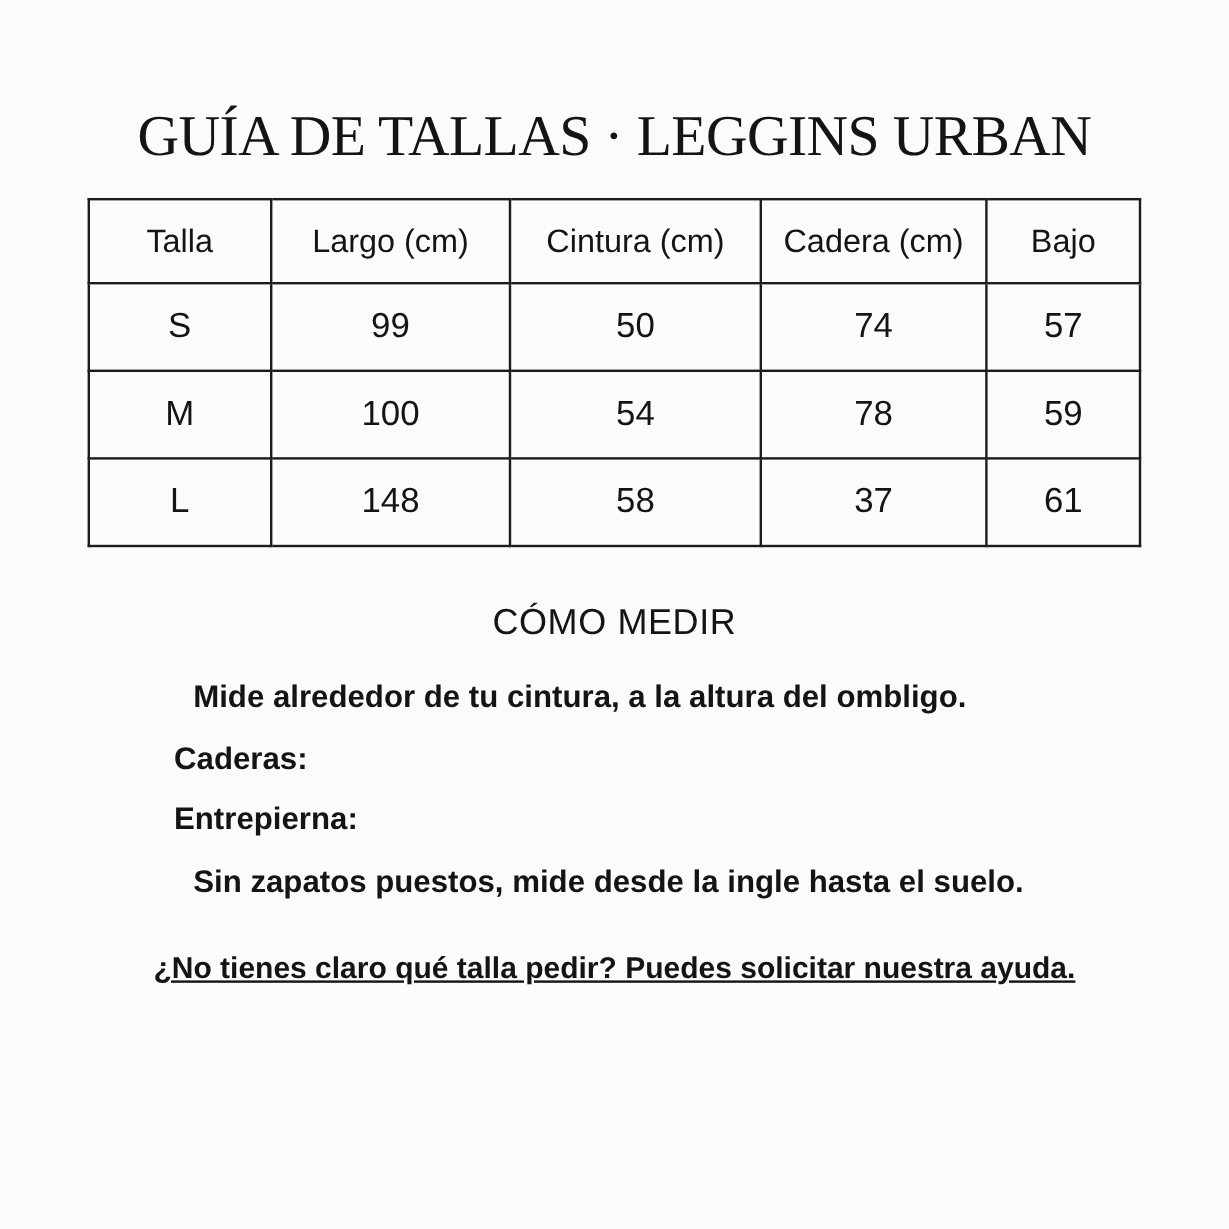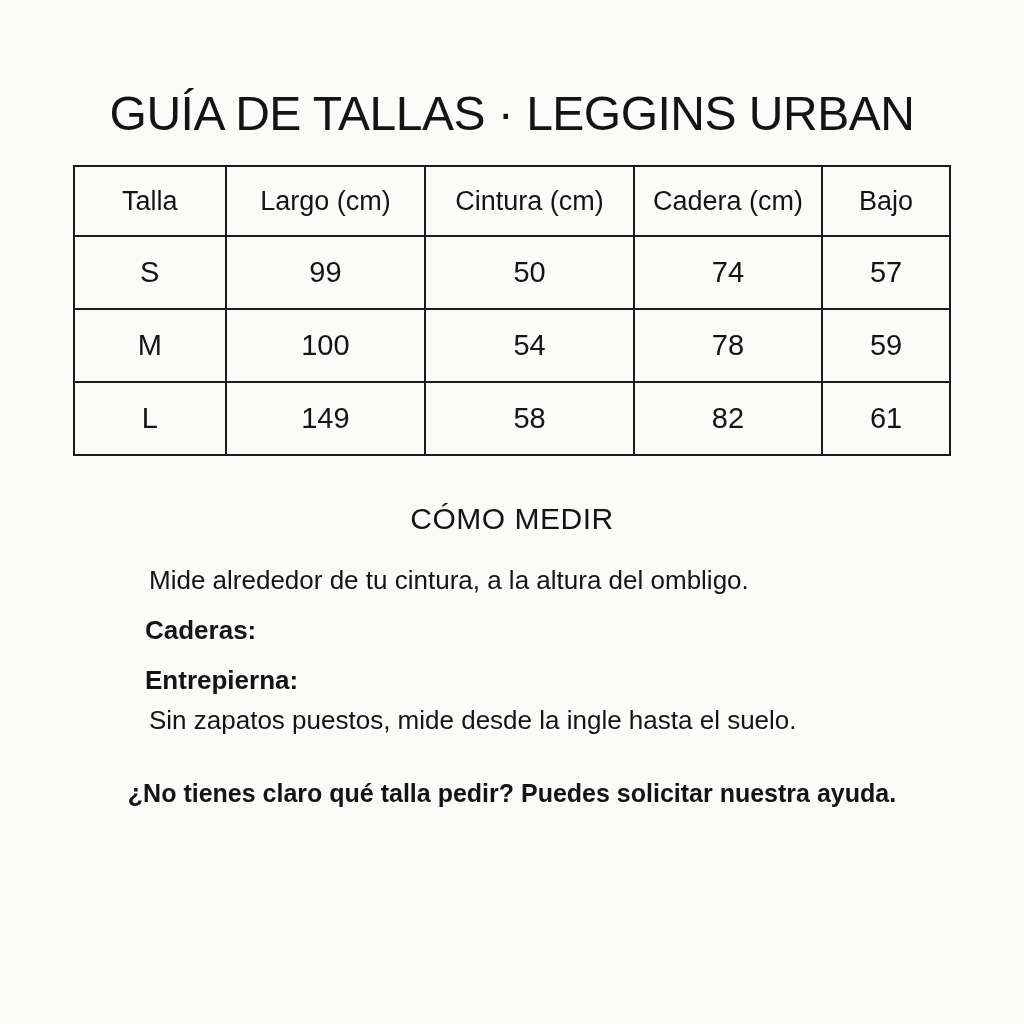--- a/index.html
+++ b/index.html
@@ -18,20 +18,21 @@
     height: 1024px;
   }
   .main-title {
     margin: 88px auto 0;
     text-align: center;
     font-size: 48px;
     font-weight: 500;
     letter-spacing: -0.5px;
     line-height: 52px;
     white-space: nowrap;
+    font-family: Liberation Serif, serif;
   }
   .size-table {
     width: 878px;
     margin: 25px auto 0;
     border-collapse: collapse;
     table-layout: fixed;
   }
   .size-table th,
   .size-table td {
     border: 2px solid #1c1c1c;
@@ -68,32 +69,33 @@
   .measure-section {
     margin-bottom: 14px;
   }
   .measure-label {
     font-size: 26px;
     font-weight: 700;
     line-height: 36px;
   }
   .measure-text {
     font-size: 26px;
-    font-weight: 400;
+    font-weight: 700;
     line-height: 36px;
     max-width: 720px;
-    margin: 4px;
+    margin: 16px;
   }
   .footer-note {
     margin: 40px auto 0;
     text-align: center;
     font-size: 25px;
     font-weight: 600;
     line-height: 30px;
     white-space: nowrap;
+    text-decoration: underline;
   }
 </style>
 </head>
 <body>
 
 <div class="page">
 
   <h1 class="main-title">GUÍA DE TALLAS · LEGGINS URBAN</h1>
 
   <table class="size-table">
@@ -123,23 +125,23 @@
       </tr>
       <tr>
         <td>M</td>
         <td>100</td>
         <td>54</td>
         <td>78</td>
         <td>59</td>
       </tr>
       <tr>
         <td>L</td>
-        <td>149</td>
+        <td>148</td>
         <td>58</td>
-        <td>82</td>
+        <td>37</td>
         <td>61</td>
       </tr>
     </tbody>
   </table>
 
   <h2 class="section-title">CÓMO MEDIR</h2>
 
   <div class="measure-block">
 
     <div class="measure-section">

